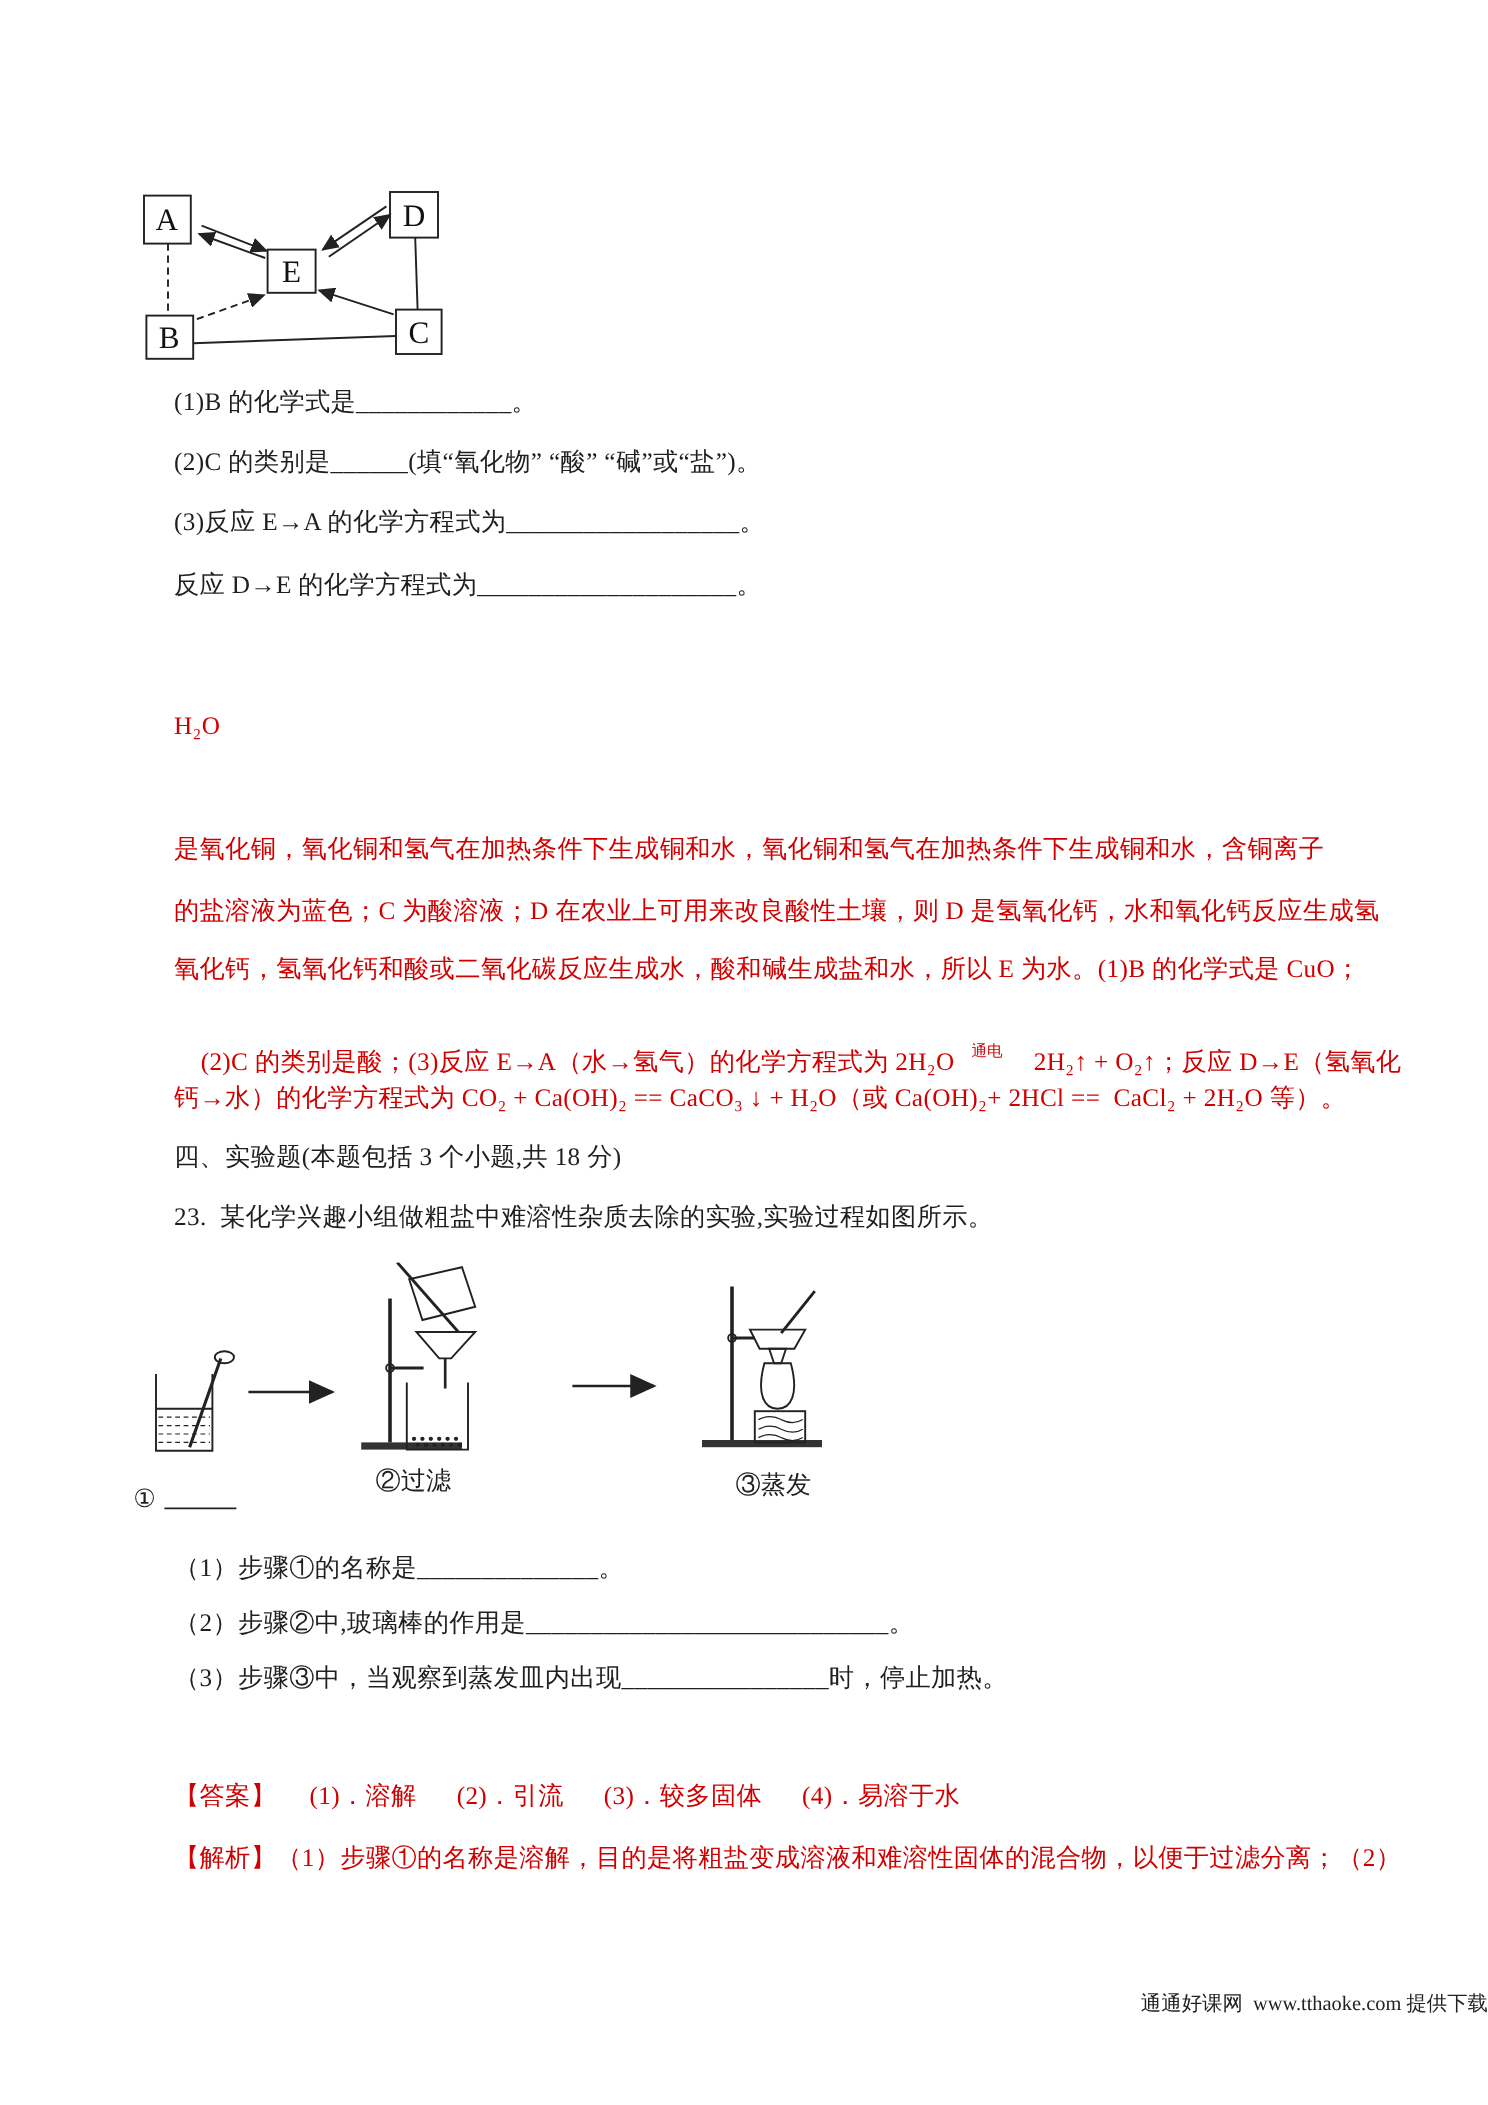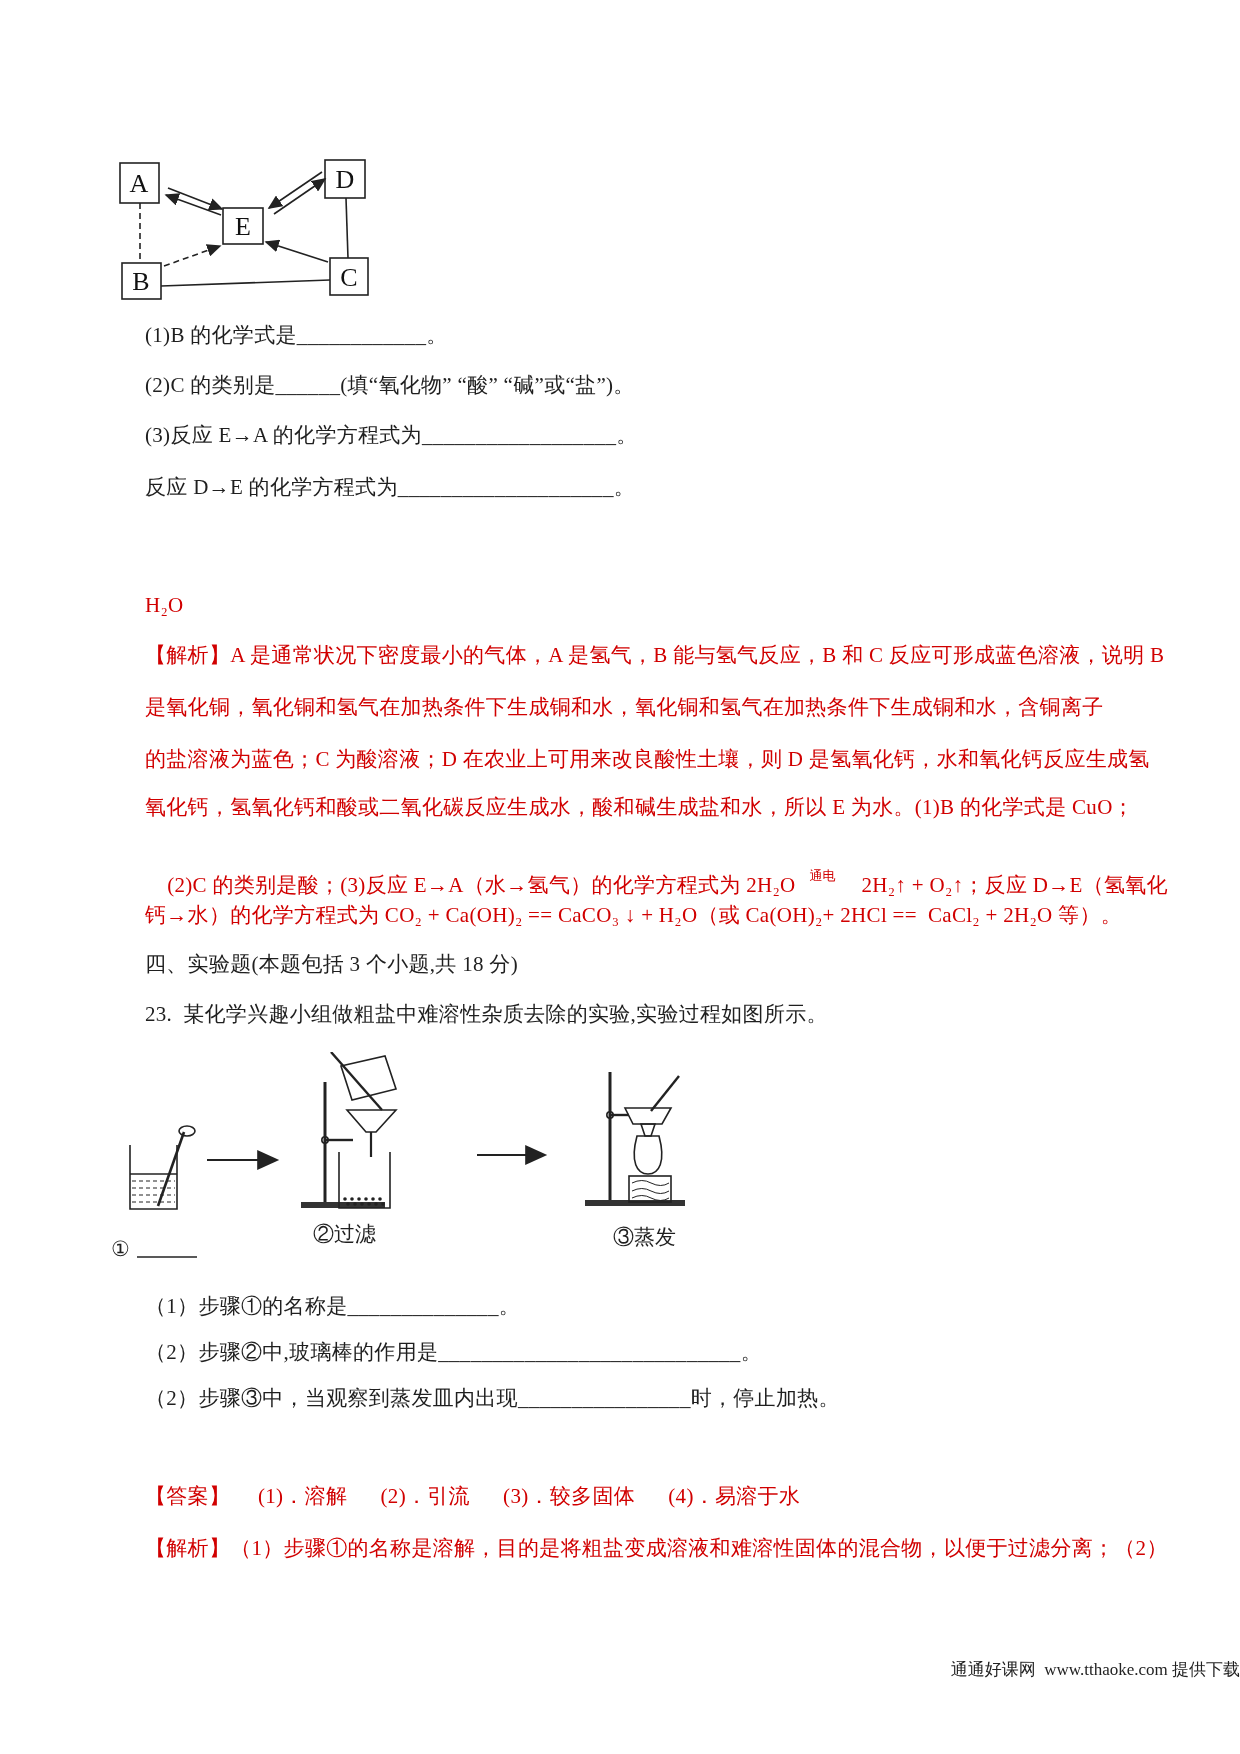--- a/index.html
+++ b/index.html
@@ -76,21 +76,20 @@
     <text class="nodelabel" x="231" y="128" text-anchor="middle">C</text>
   </svg>
 
   <div class="ln" style="top:321px">(1)B 的化学式是____________。</div>
   <div class="ln" style="top:371px">(2)C 的类别是______(填“氧化物” “酸” “碱”或“盐”)。</div>
   <div class="ln" style="top:421px">(3)反应 E→A 的化学方程式为__________________。</div>
   <div class="ln" style="top:473px">反应 D→E 的化学方程式为____________________。</div>
 
   <div class="ln red" style="top:593px">H₂O</div>
 
-  <div class="ln red" style="top:641px">【解析】A 是通常状况下密度最小的气体，A 是氢气，B 能与氢气反应，B 和 C 反应可形成蓝色溶液，说明 B</div>
   <div class="ln red" style="top:693px">是氧化铜，氧化铜和氢气在加热条件下生成铜和水，氧化铜和氢气在加热条件下生成铜和水，含铜离子</div>
   <div class="ln red" style="top:745px">的盐溶液为蓝色；C 为酸溶液；D 在农业上可用来改良酸性土壤，则 D 是氢氧化钙，水和氧化钙反应生成氢</div>
   <div class="ln red" style="top:793px">氧化钙，氢氧化钙和酸或二氧化碳反应生成水，酸和碱生成盐和水，所以 E 为水。(1)B 的化学式是 CuO；</div>
   <div class="ln red" style="top:846px">
     <span>(2)C 的类别是酸；(3)反应 E→A（水→氢气）的化学方程式为 2H₂O</span><span class="cond">通电</span><span>2H₂↑ + O₂↑；反应 D→E（氢氧化</span>
   </div>
   <div class="ln red" style="top:901px">钙→水）的化学方程式为 CO₂ + Ca(OH)₂ == CaCO₃ ↓ + H₂O（或 Ca(OH)₂+ 2HCl ==  CaCl₂ + 2H₂O 等）。</div>
 
   <div class="ln" style="top:950px">四、实验题(本题包括 3 个小题,共 18 分)</div>
   <div class="ln" style="top:1000px">23.  某化学兴趣小组做粗盐中难溶性杂质去除的实验,实验过程如图所示。</div>
@@ -158,20 +157,20 @@
       <path d="M556,72 L570,72 L566,84 L560,84 Z"></path>
       <path d="M552,84 C545,110 552,122 563,122 C574,122 581,110 574,84 Z"></path>
       <rect x="544" y="124" width="42" height="26"></rect>
       <path d="M547,131 q10,-5 19,0 q10,5 18,0 M547,139 q10,-5 19,0 q10,5 18,0 M547,146 q10,-5 19,0 q10,5 18,0" stroke-width="1"></path>
     </g>
     <text class="dlabel" x="528" y="192">③蒸发</text>
   </svg>
 
   <div class="ln" style="top:1292px">（1）步骤①的名称是______________。</div>
   <div class="ln" style="top:1338px">（2）步骤②中,玻璃棒的作用是____________________________。</div>
-  <div class="ln" style="top:1384px">（2）步骤③中，当观察到蒸发皿内出现________________时，停止加热。</div>
+  <div class="ln" style="top:1384px">（3）步骤③中，当观察到蒸发皿内出现________________时，停止加热。</div>
 
   <div class="ln red" style="top:1482px">【答案】     (1)．溶解      (2)．引流      (3)．较多固体      (4)．易溶于水</div>
   <div class="ln red" style="top:1534px">【解析】（1）步骤①的名称是溶解，目的是将粗盐变成溶液和难溶性固体的混合物，以便于过滤分离；（2）</div>
 
   <div class="footer">通通好课网  www.tthaoke.com 提供下载</div>
 
 </div>
 
 </body></html>

